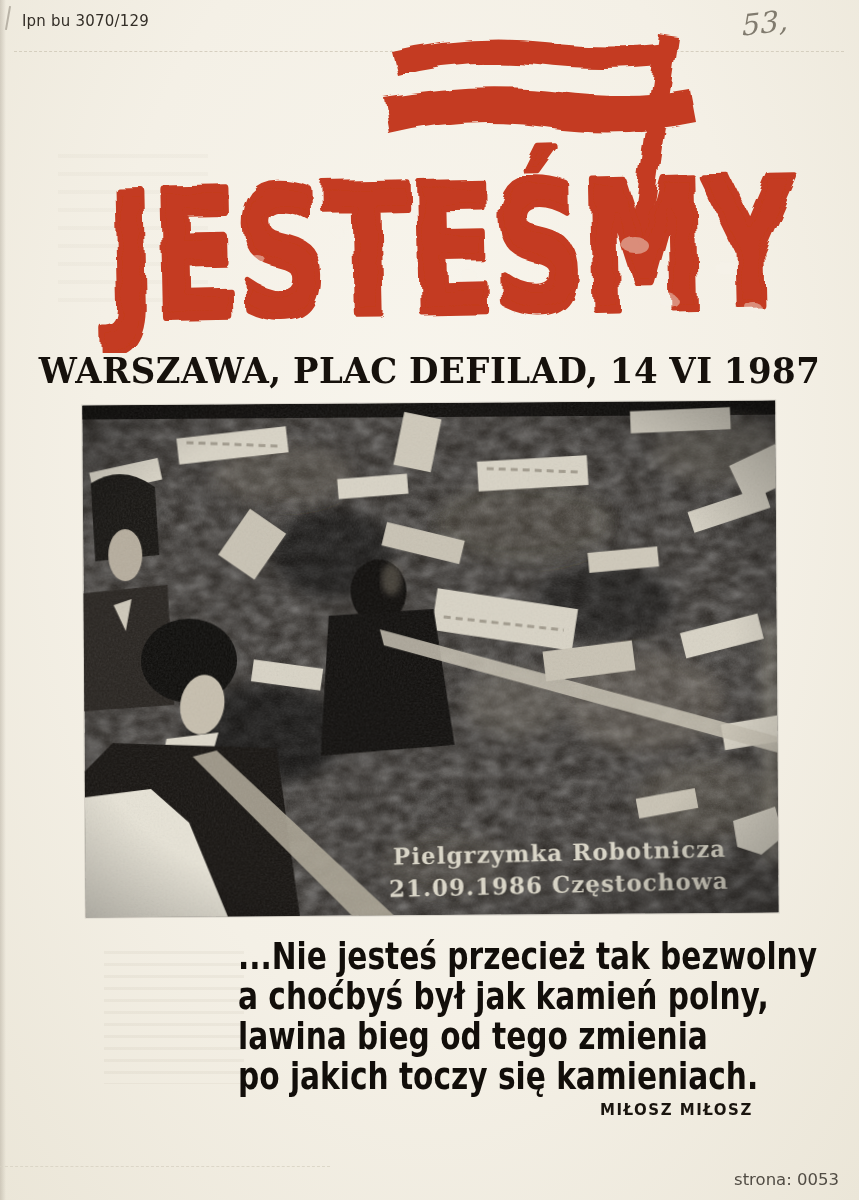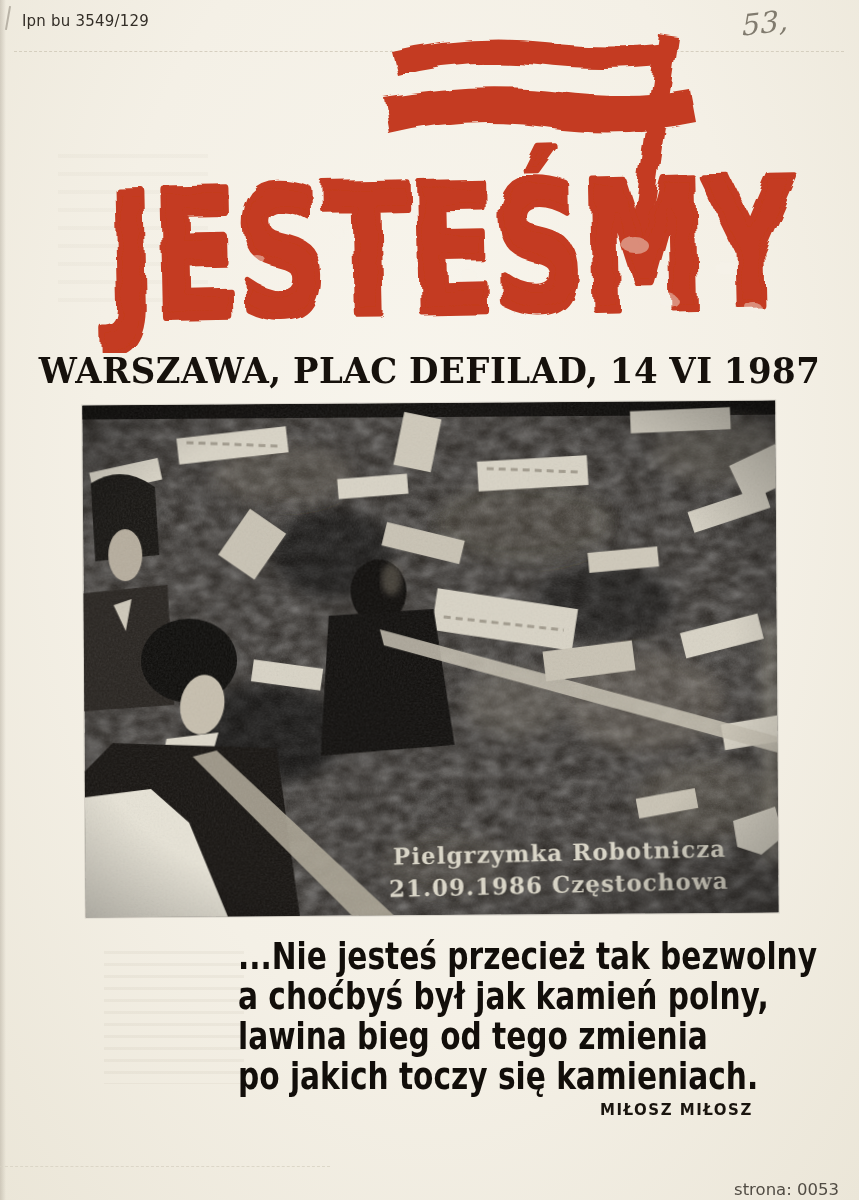--- a/index.html
+++ b/index.html
@@ -20,39 +20,39 @@
   .dateline{position:absolute;left:0;top:350px;width:859px;text-align:center;
     font-family:"DejaVu Serif", serif;font-weight:bold;font-size:35px;letter-spacing:.5px;
     word-spacing:-1px;color:#16110c;transform:scaleX(.97);}
   .photo{position:absolute;left:84px;top:403px;width:693px;height:512px;transform:rotate(-.4deg);
     box-shadow:0 0 0 1px rgba(60,55,45,.15);}
   .poem{position:absolute;left:238px;top:936px;transform:scaleX(.78);transform-origin:left top;
     font-weight:bold;font-size:38px;line-height:40px;color:#120e0a;letter-spacing:0;}
   .poem div{white-space:nowrap;}
   .poem-author{position:absolute;left:600px;top:1101px;font-weight:bold;font-size:15px;
     letter-spacing:1.5px;color:#1a150f;}
-  .footer-page{position:absolute;right:20px;top:1170px;font-size:16.5px;color:#514c44;margin-top:10px;}
+  .footer-page{position:absolute;right:20px;top:1170px;font-size:16.5px;color:#514c44;}
   .bleed-1{position:absolute;left:104px;top:942px;width:140px;height:142px;opacity:.5;
     background:repeating-linear-gradient(180deg, transparent 0 9px, rgba(150,140,118,.16) 9px 12px);}
   .bleed-2{position:absolute;left:58px;top:140px;width:150px;height:170px;opacity:.4;
     background:repeating-linear-gradient(180deg, transparent 0 14px, rgba(150,140,118,.12) 14px 18px);}
 </style>
 </head>
 <body>
 
 <div class="page">
 
   <div class="edge-shadow"></div>
   <div class="corner-mark"></div>
   <div class="scanline-1"></div>
   <div class="scanline-2"></div>
   <div class="bleed-1"></div>
   <div class="bleed-2"></div>
 
-  <div class="archive-ref">Ipn bu 3549/129</div>
+  <div class="archive-ref">Ipn bu 3070/129</div>
   <div class="handwritten">53,</div>
 
   <svg class="masthead-svg" viewBox="0 0 859 345">
     <defs>
       <filter id="rough" x="-8%" y="-8%" width="116%" height="116%">
         <feTurbulence type="fractalNoise" baseFrequency="0.02 0.045" numOctaves="2" seed="7" result="t"></feTurbulence>
         <feDisplacementMap in="SourceGraphic" in2="t" scale="11"></feDisplacementMap>
       </filter>
     </defs>
     <g filter="url(#rough)">

